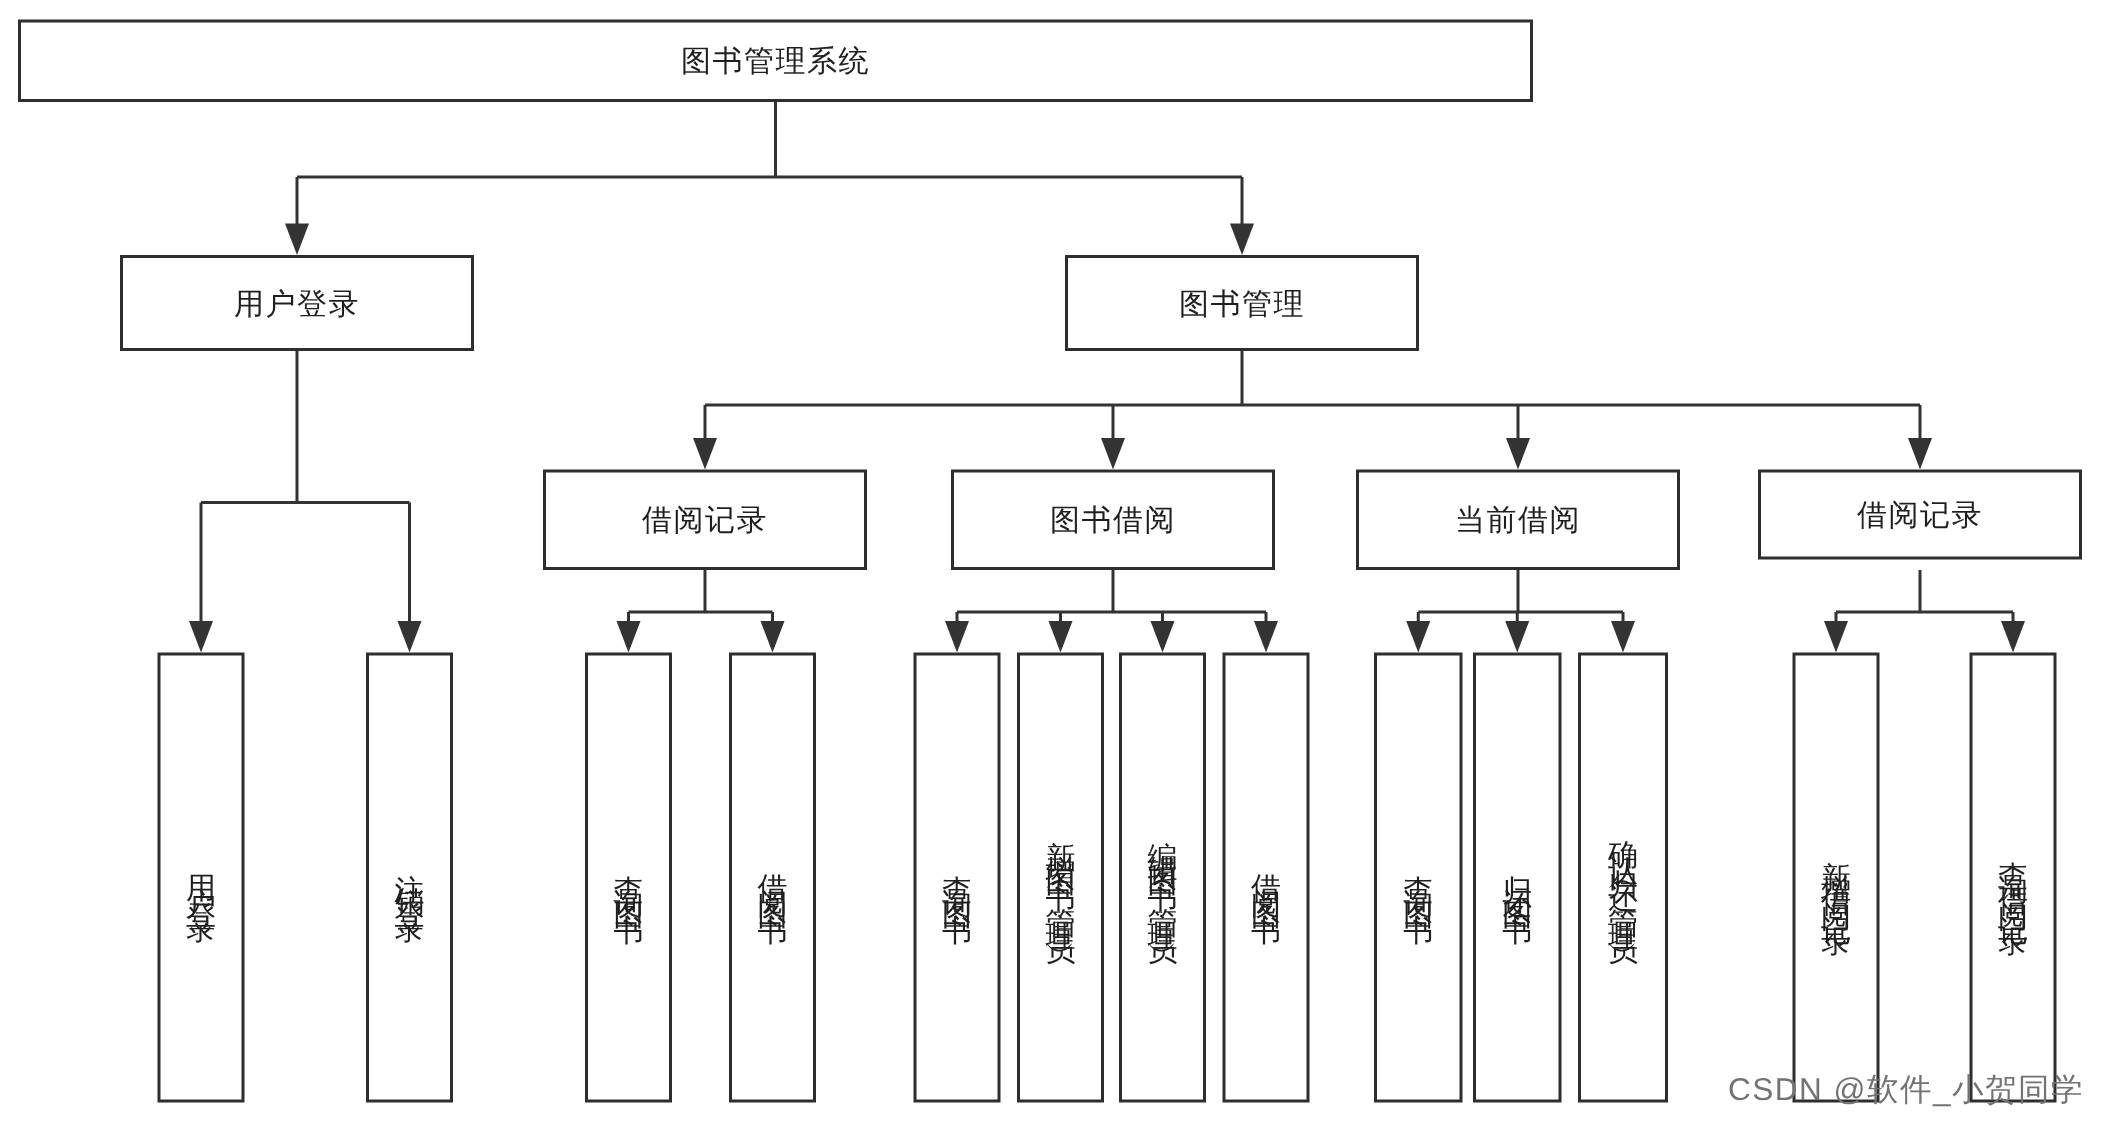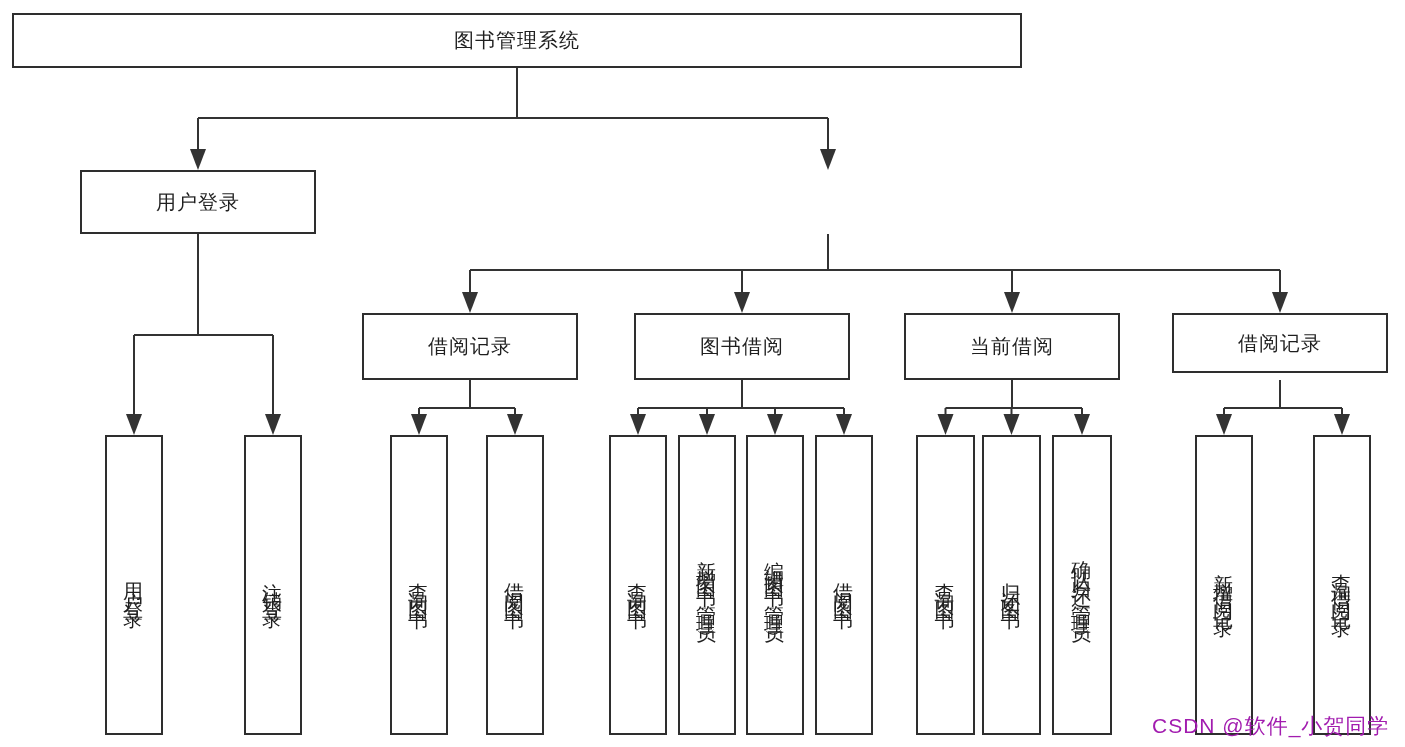--- a/index.html
+++ b/index.html
@@ -4,21 +4,21 @@
 <style>
   html,body{margin:0;padding:0;background:#ffffff;}
   body{width:1405px;height:747px;position:relative;overflow:hidden;
        font-family:"Liberation Sans","DejaVu Sans",sans-serif;}
   #canvas{position:absolute;left:0;top:0;width:1405px;height:747px;background:#ffffff;}
   #connectors{position:absolute;left:0;top:0;z-index:1;}
   .box{position:absolute;box-sizing:border-box;border:2px solid #2e2e2e;background:#ffffff;
        display:flex;align-items:center;justify-content:center;
        color:#1f1f1f;font-size:20px;letter-spacing:1px;z-index:2;text-align:left;}
   .v{writing-mode:vertical-rl;letter-spacing:9px;font-size:20px;}
-  .watermark{position:absolute;z-index:3;color:#a21caf;font-size:21px;letter-spacing:1px;white-space:nowrap;}
+  .watermark{position:absolute;z-index:3;color:#737373;font-size:21px;letter-spacing:1px;white-space:nowrap;}
 </style>
 </head>
 <body>
 
 <div id="canvas">
 
   <svg id="connectors" width="1405" height="747" viewBox="0 0 1405 747">
       <line x1="517" y1="68" x2="517" y2="118" stroke="#333333" stroke-width="2"></line>
       <line x1="198" y1="234" x2="198" y2="335" stroke="#333333" stroke-width="2"></line>
       <line x1="828" y1="234" x2="828" y2="270" stroke="#333333" stroke-width="2"></line>
@@ -69,20 +69,21 @@
       <polygon points="1082,435 1074,414 1090,414" fill="#333333"></polygon>
       <line x1="1224" y1="408" x2="1224" y2="431" stroke="#333333" stroke-width="2"></line>
       <polygon points="1224,435 1216,414 1232,414" fill="#333333"></polygon>
       <line x1="1342" y1="408" x2="1342" y2="431" stroke="#333333" stroke-width="2"></line>
       <polygon points="1342,435 1334,414 1350,414" fill="#333333"></polygon>
     </svg>
 
   <div class="box" style="left:12px;top:13px;width:1010px;height:55px">图书管理系统</div>
 
   <div class="box" style="left:80px;top:170px;width:236px;height:64px">用户登录</div>
+  <div class="box" style="left:710px;top:170px;width:236px;height:64px">图书管理</div>
 
   <div class="box" style="left:362px;top:313px;width:216px;height:67px">借阅记录</div>
   <div class="box" style="left:634px;top:313px;width:216px;height:67px">图书借阅</div>
   <div class="box" style="left:904px;top:313px;width:216px;height:67px">当前借阅</div>
   <div class="box" style="left:1172px;top:313px;width:216px;height:60px">借阅记录</div>
 
   <div class="box v" style="left:105px;top:435px;width:58px;height:300px">用户登录</div>
   <div class="box v" style="left:244px;top:435px;width:58px;height:300px">注销登录</div>
 
   <div class="box v" style="left:390px;top:435px;width:58px;height:300px">查询图书</div>

